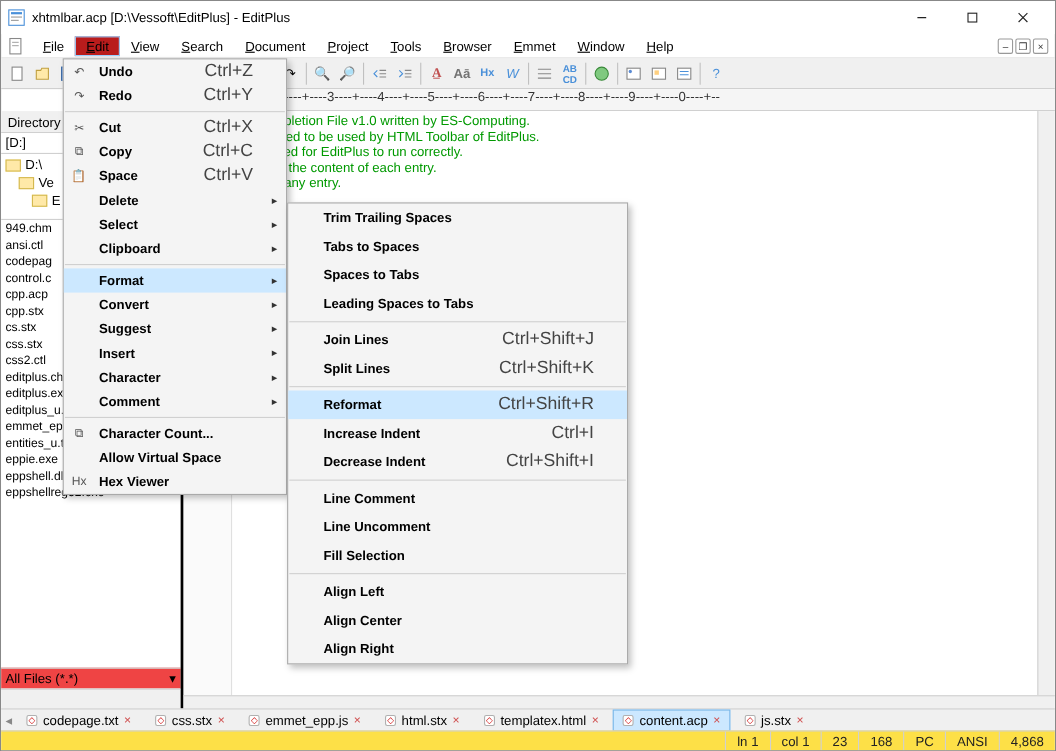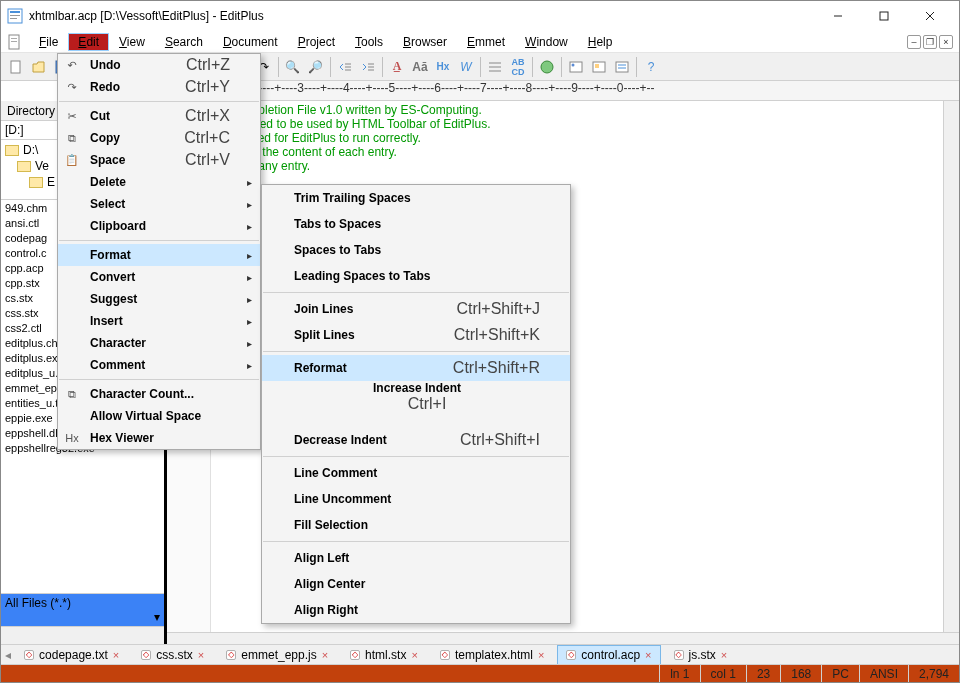--- a/index.html
+++ b/index.html
@@ -21,38 +21,38 @@
 .body { position:absolute; top:100px; bottom:34px; left:0; right:0; display:flex; }
 .sidebar { width:166px; background:#fafafa; border-right:3px solid #000000; display:flex; flex-direction:column; }
 .sidebar .hdr { height:20px; display:flex; align-items:center; padding:0 6px; font-size:11px; background:#f0f0f0; border-bottom:1px solid #d0d0d0;}
 .sidebar .hdr .x { margin-left:auto; color:#555; }
 .sidebar .drive { padding:2px 4px; border-bottom:1px solid #d0d0d0; background:#fff; }
 .sidebar .tree { height:60px; overflow:hidden; background:#fff; border-bottom:1px solid #d0d0d0; padding:2px 4px;}
 .sidebar .tree .row { display:flex; align-items:center; gap:4px; height:16px; font-size:11px;}
 .sidebar .tree .folder { width:14px; height:11px; background:#ffe9a8; border:1px solid #d4b94f; }
 .sidebar .filelist { flex:1; overflow:hidden; background:#fff; padding:2px 4px;}
 .sidebar .filelist .fi { height:15px; font-size:11px; white-space:nowrap; overflow:hidden; }
-.sidebar .filter { border-top:1px solid #d0d0d0; padding:2px 4px; background:#3b82f6; display:flex; flex-direction:column;}
+.sidebar .filter { border-top:1px solid #d0d0d0; padding:2px 4px; background:#ef4444; display:flex; }
 .sidebar .tools { height:22px; border-top:1px solid #d0d0d0; background:#f0f0f0;}
 .editor { flex:1; position:relative; background:#fff; font-family:Consolas,monospace; font-size:13px; }
 .gutter { position:absolute; left:0; top:0; bottom:0; width:44px; background:#fafafa; border-right:1px solid #e0e0e0; text-align:right; color:#888; font-size:11px; line-height:14px; padding-top:2px;}
 .gutter .ln { padding-right:6px; }
 .code { position:absolute; left:44px; right:16px; top:0; bottom:16px; overflow:hidden; line-height:14px; padding:2px 4px; white-space:pre;}
 .code .cmt { color:#009900; }
 .code .kw  { color:#0000cc; }
 .code .tag { color:#cc0000; }
 .code .plain { color:#000; }
 .vscroll { position:absolute; right:0; top:0; bottom:16px; width:16px; background:#f0f0f0; border-left:1px solid #d0d0d0;}
 .hscroll { position:absolute; left:0; right:0; bottom:0; height:16px; background:#f0f0f0; border-top:1px solid #d0d0d0;}
 .tabbar { position:absolute; left:0; right:0; bottom:18px; height:20px; background:#f0f0f0; border-top:1px solid #d0d0d0; display:flex; align-items:center; padding:0 4px; gap:4px;}
 .tabbar .tab { padding:2px 8px; display:flex; align-items:center; gap:5px; font-size:11px; border:1px solid transparent;}
 .tabbar .tab.active { background:#cce8ff; border-color:#7ab7e8; }
 .tabbar .tab .dot { width:10px;height:10px; background:#fff; border:1px solid #b0b0b0; border-radius:2px; font-size:8px; display:flex;align-items:center;justify-content:center; color:#c00;}
 .tabbar .tab .close { color:#d05050; font-size:11px; }
-.status { position:absolute; left:0; right:0; bottom:0; height:18px; background:#c2410c; border-top:1px solid #d0d0d0; display:flex; align-items:center; font-size:11px; color:#222;}
+.status { position:absolute; left:0; right:0; bottom:0; height:18px; background:#fde047; border-top:1px solid #d0d0d0; display:flex; align-items:center; font-size:11px; color:#222;}
 .status .cell { padding:0 10px; border-left:1px solid #d0d0d0; height:100%; display:flex; align-items:center;}
 .status .spacer { flex:1; }
 .dropdown { position:absolute; background:#f4f4f4; border:1px solid #aaa; box-shadow:3px 3px 6px rgba(0,0,0,.25); z-index:100; }
 .dropdown .row { display:flex; align-items:center; height:22px; padding:0 30px 0 32px; position:relative; cursor:default;}
 .dropdown .row.sel { background:#cce8ff; }
 .dropdown .row .ic { position:absolute; left:6px; width:16px; height:16px; display:flex; align-items:center; justify-content:center; font-size:11px; color:#555;}
 .dropdown .row .lbl { flex:1;font-weight:bold; }
 .dropdown .row .sc { color:#444; margin-left:20px; font-size:16px;}
 .dropdown .row .arrow { position:absolute; right:8px; font-size:10px; color:#333; }
 .dropdown .hr { height:1px; background:#d0d0d0; margin:3px 1px; }
@@ -343,39 +343,39 @@
       <span>html.stx</span>
       <span class="close">×</span>
     </div>
     <div class="tab">
       <span class="dot">◇</span>
       <span>templatex.html</span>
       <span class="close">×</span>
     </div>
     <div class="tab active">
       <span class="dot">◇</span>
-      <span>control.acp</span>
+      <span>content.acp</span>
       <span class="close">×</span>
     </div>
     <div class="tab">
       <span class="dot">◇</span>
       <span>js.stx</span>
       <span class="close">×</span>
     </div>
   </div>
 
 <div class="status">
   <div class="spacer"></div>
   <div class="cell">ln 1</div>
   <div class="cell">col 1</div>
   <div class="cell">23</div>
   <div class="cell">168</div>
   <div class="cell">PC</div>
   <div class="cell">ANSI</div>
-  <div class="cell">2,794</div>
+  <div class="cell">4,868</div>
 </div>
 
 <div class="dropdown" id="dd-edit">
     <div class="row">
       <span class="ic">↶</span>
       <span class="lbl">Undo</span>
       <span class="sc">Ctrl+Z</span>
     </div>
     <div class="row">
       <span class="ic">↷</span>
@@ -469,25 +469,25 @@
     </div>
     <div class="row" style="height: 26px;">
       <span class="lbl">Split Lines</span>
       <span class="sc">Ctrl+Shift+K</span>
     </div>
     <div class="hr"></div>
     <div class="row sel" style="height: 26px;">
       <span class="lbl">Reformat</span>
       <span class="sc">Ctrl+Shift+R</span>
     </div>
-    <div class="row" style="height: 26px; flex-direction: column;">
+    <div class="row" style="height: 26px;">
       <span class="lbl">Increase Indent</span>
       <span class="sc">Ctrl+I</span>
     </div>
-    <div class="row" style="height: 26px; margin-top: 20px;">
+    <div class="row" style="height: 26px;">
       <span class="lbl">Decrease Indent</span>
       <span class="sc">Ctrl+Shift+I</span>
     </div>
     <div class="hr"></div>
     <div class="row" style="height: 26px;">
       <span class="lbl">Line Comment</span>
     </div>
     <div class="row" style="height: 26px;">
       <span class="lbl">Line Uncomment</span>
     </div>

